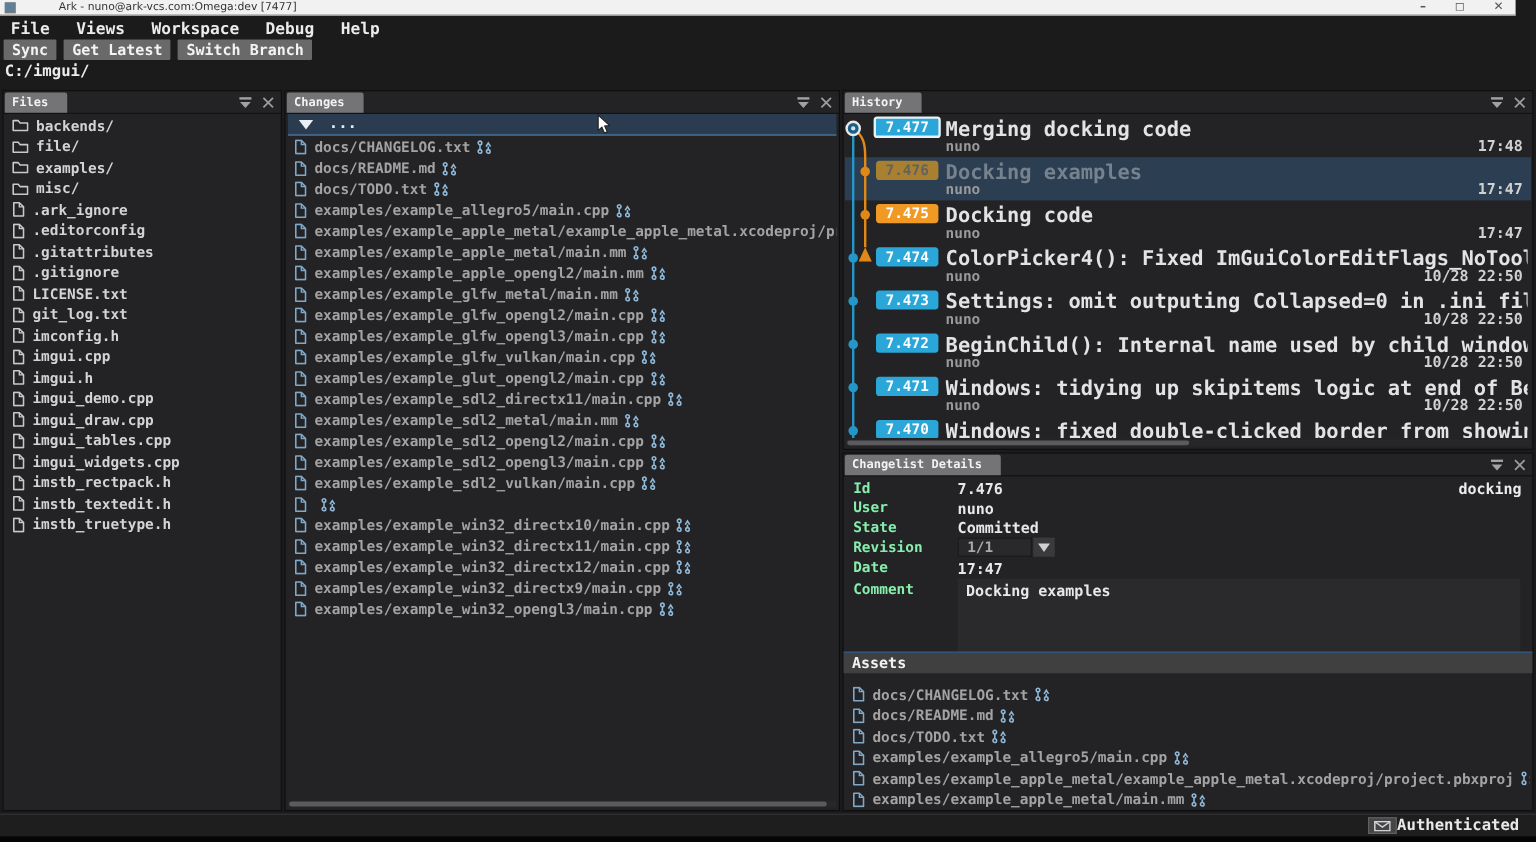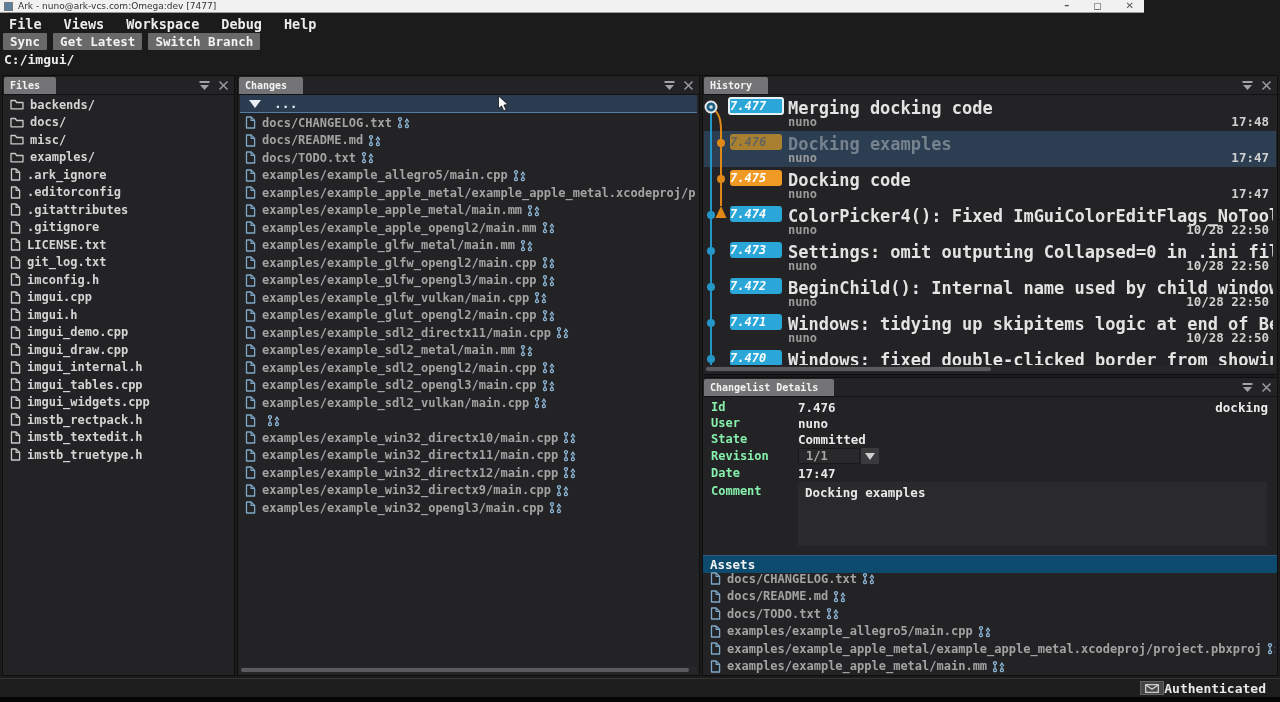--- a/index.html
+++ b/index.html
@@ -1,22 +1,22 @@
 <!DOCTYPE html>
 <html><head>
 <meta charset="utf-8">
 <style>
   html,body { margin:0; padding:0; background:#2a2a2a; }
   #app { position:relative; width:1280px; height:702px; background:#1b1b1c; overflow:hidden;
          font-family:"DejaVu Sans Mono","Liberation Mono",monospace; user-select:none; }
 
   
-  .titlebar { position:absolute; top:0; left:0; width:1144px; height:13px; background:#f1f1f1;
+  .titlebar { position:absolute; top:0; left:0; width:1263px; height:13px; background:#f1f1f1;
               border-bottom:1px solid #9a9a9a; box-sizing:border-box; display:flex; align-items:center;
-              font-family:"DejaVu Sans","Liberation Sans",sans-serif; font-size:9px; color:#333; }
+              font-family:"DejaVu Sans","Liberation Sans",sans-serif; font-size:9px; color:#333;gap:31px; }
   .app-icon { width:9px; height:9px; margin:0 5px 0 4px; background:#5b7f9d; border:1px solid #7a7a7a; box-sizing:border-box; }
   .win-controls { margin-left:auto; display:flex; gap:24px; padding-right:10px; color:#555; font-size:10px; line-height:12px; font-weight:bold; }
   .win-controls span { cursor:default; }
 
   
   .menubar { position:absolute; top:14px; left:0; height:19px; display:flex; align-items:center; gap:22px; padding-left:9px; }
   .menu-item { color:#ececec; font-size:13.5px; font-weight:bold; }
   .toolbar { position:absolute; top:33px; left:0; height:18px; display:flex; gap:6px; padding-left:3px; }
   .tbtn { background:#696969; color:#f3f3f3; font-size:12.5px; font-weight:bold; padding:0 7px; height:17px; line-height:17px; border-radius:1px; }
   .pathbar { position:absolute; top:52px; left:0; height:16px; color:#ececec; font-weight:bold; font-size:13px; padding-left:4px; }
@@ -47,22 +47,22 @@
               border-top:8px solid #e9eff5; margin-right:13px; }
   #changes-list { position:absolute; top:38px; left:2px; right:2px; bottom:12px; overflow:hidden; }
 
   .hscroll { position:absolute; left:2px; right:2px; bottom:2px; height:6px; background:#27272a; }
   .hscroll .thumb { position:absolute; left:1px; top:1px; height:4px; background:#5b5b5e; border-radius:2px; }
 
   
   #history-list { position:absolute; top:19px; left:1px; right:1px; bottom:9px; overflow:hidden; }
   .h-row { height:36px; position:relative; }
   .h-row.selected { background:#2c3e52; }
-  .badge { position:absolute; left:26px; top:3px; width:52px; height:16px; border-radius:3px; 
-           font-size:12px; font-weight:bold; line-height:16px; box-sizing:border-box;font-style:italic; }
+  .badge { position:absolute; left:26px; top:3px; width:52px; height:16px; border-radius:3px; text-align:center;
+           font-size:12px; font-weight:bold; line-height:16px; box-sizing:border-box; }
   .badge.cyan { background:#2aa7d8; color:#fbfdfe; }
   .badge.orange { background:#f09a25; color:#ffffff; }
   .badge.head { border:2px solid #e6f2f8; left:24px; top:2px; width:56px; height:18px; line-height:14px; }
   .h-row.selected .badge.orange { background:#a8802f; color:#63635e; }
   .h-comment { position:absolute; left:84px; top:3px; right:3px; white-space:nowrap; overflow:hidden;
                font-size:17px; font-weight:bold; color:#e3e3e3; }
   .h-row.selected .h-comment { color:#76828e; }
   .h-user { position:absolute; left:84px; top:20px; font-size:12px; font-weight:bold; color:#9a9a9a; }
   .h-time { position:absolute; right:7px; top:19px; font-size:12.5px; font-weight:bold; color:#d0d0d0; }
   #history-graph { position:absolute; left:0; top:0; width:30px; height:288px; z-index:3; }
@@ -72,21 +72,21 @@
   .d-value { position:absolute; left:95px; color:#e8e8e8; font-size:12.5px; font-weight:bold; }
   .branch-label { position:absolute; right:9px; top:22px; color:#ececec; font-size:12.5px; font-weight:bold; }
   .revision-combo { position:absolute; left:95px; top:70px; width:62px; height:16px; background:#29292b;
                     border:1px solid #1a1a1b; color:#a9a9a9; font-size:12px; font-weight:bold; line-height:14px;
                     padding-left:7px; box-sizing:border-box; }
   .combo-btn { position:absolute; left:158px; top:70px; width:18px; height:16px; background:#3a3a3c;
                display:flex; align-items:center; justify-content:center; }
   .combo-tri { width:0; height:0; border-left:5px solid transparent; border-right:5px solid transparent; border-top:7px solid #cfcfcf; }
   .comment-box { position:absolute; left:95px; top:104px; right:10px; height:64px; background:#2a2a2c;
                  color:#e8e8e8; font-size:12.5px; font-weight:bold; padding:3px 7px; box-sizing:border-box; }
-  .assets-header { position:absolute; left:0; right:0; top:177px; height:18px; background:#0c4a6e;
+  .assets-header { position:absolute; left:0; right:0; top:165px; height:18px; background:#404040;
                    border-top:1px solid #2f5a86; color:#f2f2f2; font-size:12.5px; font-weight:bold;
                    line-height:17px; padding-left:7px; box-sizing:border-box; }
   #assets-list { position:absolute; top:192px; left:2px; right:2px; bottom:1px; overflow:hidden; }
 
   
   .statusbar { position:absolute; top:678px; left:0; width:1280px; height:19px; background:#1e1e1f;
                border-top:1px solid #343435; box-sizing:border-box; display:flex; align-items:center;
                justify-content:flex-end; padding-right:14px; }
   .mail-box { width:24px; height:14px; background:#454547; border:1px solid #606062; display:flex;
               align-items:center; justify-content:center; box-sizing:border-box; }
@@ -145,37 +145,37 @@
             </svg>
           </span>
           <span class="lbl">backends/</span>
         </div>
         <div class="row files-row">
           <span class="ic">
             <svg width="14" height="11" viewBox="0 0 14 11">
               <path d="M1 1.5 h4.2 l1.5 2 H13 V9.8 H1 Z" fill="none" stroke="#c9c9c9" stroke-width="1.3" stroke-linejoin="round"></path>
             </svg>
           </span>
-          <span class="lbl">docs/</span>
+          <span class="lbl">file/</span>
         </div>
         <div class="row files-row">
           <span class="ic">
             <svg width="14" height="11" viewBox="0 0 14 11">
               <path d="M1 1.5 h4.2 l1.5 2 H13 V9.8 H1 Z" fill="none" stroke="#c9c9c9" stroke-width="1.3" stroke-linejoin="round"></path>
             </svg>
           </span>
-          <span class="lbl">misc/</span>
+          <span class="lbl">examples/</span>
         </div>
         <div class="row files-row">
           <span class="ic">
             <svg width="14" height="11" viewBox="0 0 14 11">
               <path d="M1 1.5 h4.2 l1.5 2 H13 V9.8 H1 Z" fill="none" stroke="#c9c9c9" stroke-width="1.3" stroke-linejoin="round"></path>
             </svg>
           </span>
-          <span class="lbl">examples/</span>
+          <span class="lbl">misc/</span>
         </div>
         <div class="row files-row">
           <span class="ic">
             <svg width="11" height="13" viewBox="0 0 11 13">
               <path d="M1.5 1 h4.6 L9.6 4.4 V12 H1.5 Z" fill="none" stroke="#c9c9c9" stroke-width="1.3" stroke-linejoin="round"></path>
               <path d="M6.1 1 v3.4 h3.5" fill="none" stroke="#c9c9c9" stroke-width="1.1"></path>
             </svg>
           </span>
           <span class="lbl">.ark_ignore</span>
         </div>
@@ -261,29 +261,20 @@
           <span class="lbl">imgui_demo.cpp</span>
         </div>
         <div class="row files-row">
           <span class="ic">
             <svg width="11" height="13" viewBox="0 0 11 13">
               <path d="M1.5 1 h4.6 L9.6 4.4 V12 H1.5 Z" fill="none" stroke="#c9c9c9" stroke-width="1.3" stroke-linejoin="round"></path>
               <path d="M6.1 1 v3.4 h3.5" fill="none" stroke="#c9c9c9" stroke-width="1.1"></path>
             </svg>
           </span>
           <span class="lbl">imgui_draw.cpp</span>
-        </div>
-        <div class="row files-row">
-          <span class="ic">
-            <svg width="11" height="13" viewBox="0 0 11 13">
-              <path d="M1.5 1 h4.6 L9.6 4.4 V12 H1.5 Z" fill="none" stroke="#c9c9c9" stroke-width="1.3" stroke-linejoin="round"></path>
-              <path d="M6.1 1 v3.4 h3.5" fill="none" stroke="#c9c9c9" stroke-width="1.1"></path>
-            </svg>
-          </span>
-          <span class="lbl">imgui_internal.h</span>
         </div>
         <div class="row files-row">
           <span class="ic">
             <svg width="11" height="13" viewBox="0 0 11 13">
               <path d="M1.5 1 h4.6 L9.6 4.4 V12 H1.5 Z" fill="none" stroke="#c9c9c9" stroke-width="1.3" stroke-linejoin="round"></path>
               <path d="M6.1 1 v3.4 h3.5" fill="none" stroke="#c9c9c9" stroke-width="1.1"></path>
             </svg>
           </span>
           <span class="lbl">imgui_tables.cpp</span>
         </div>

